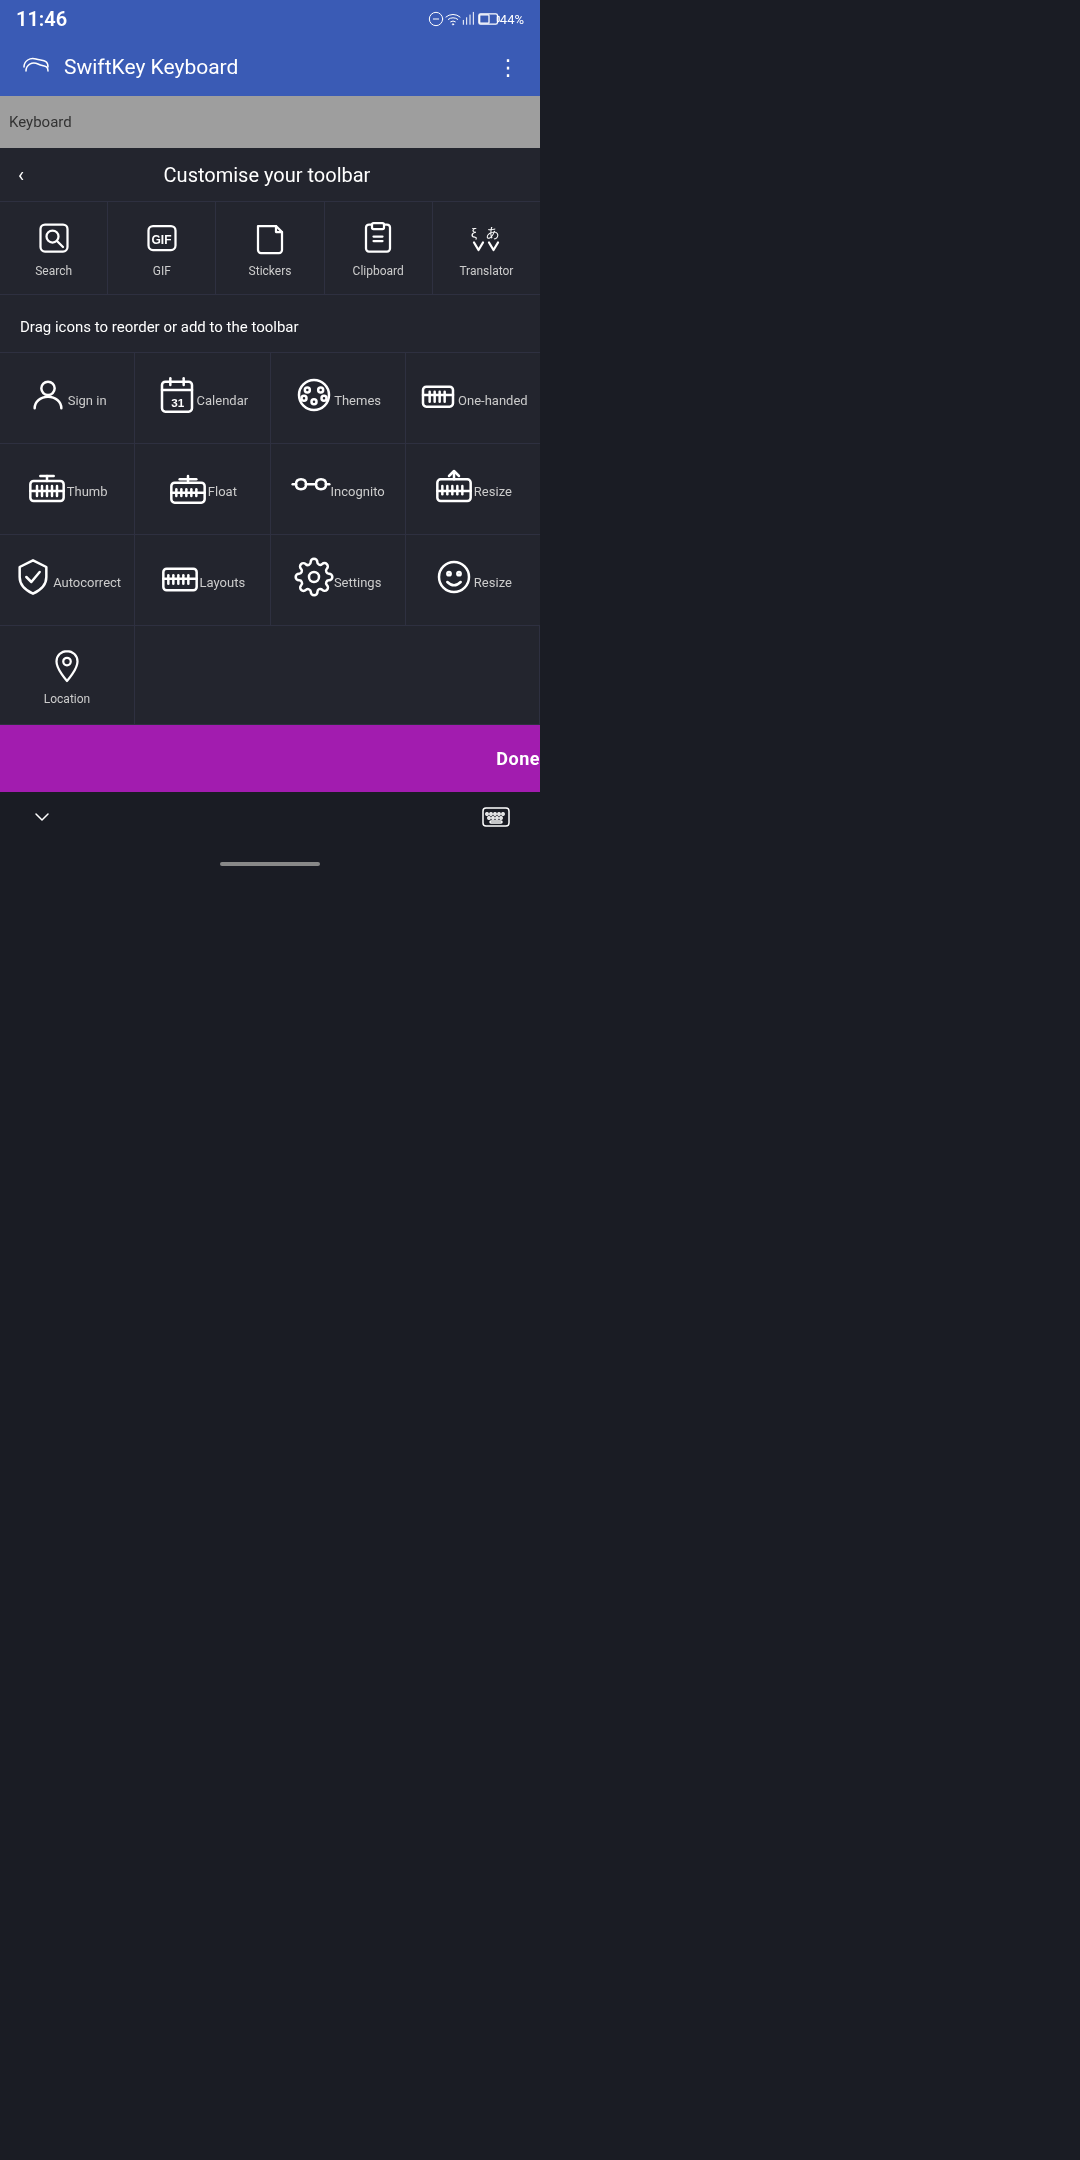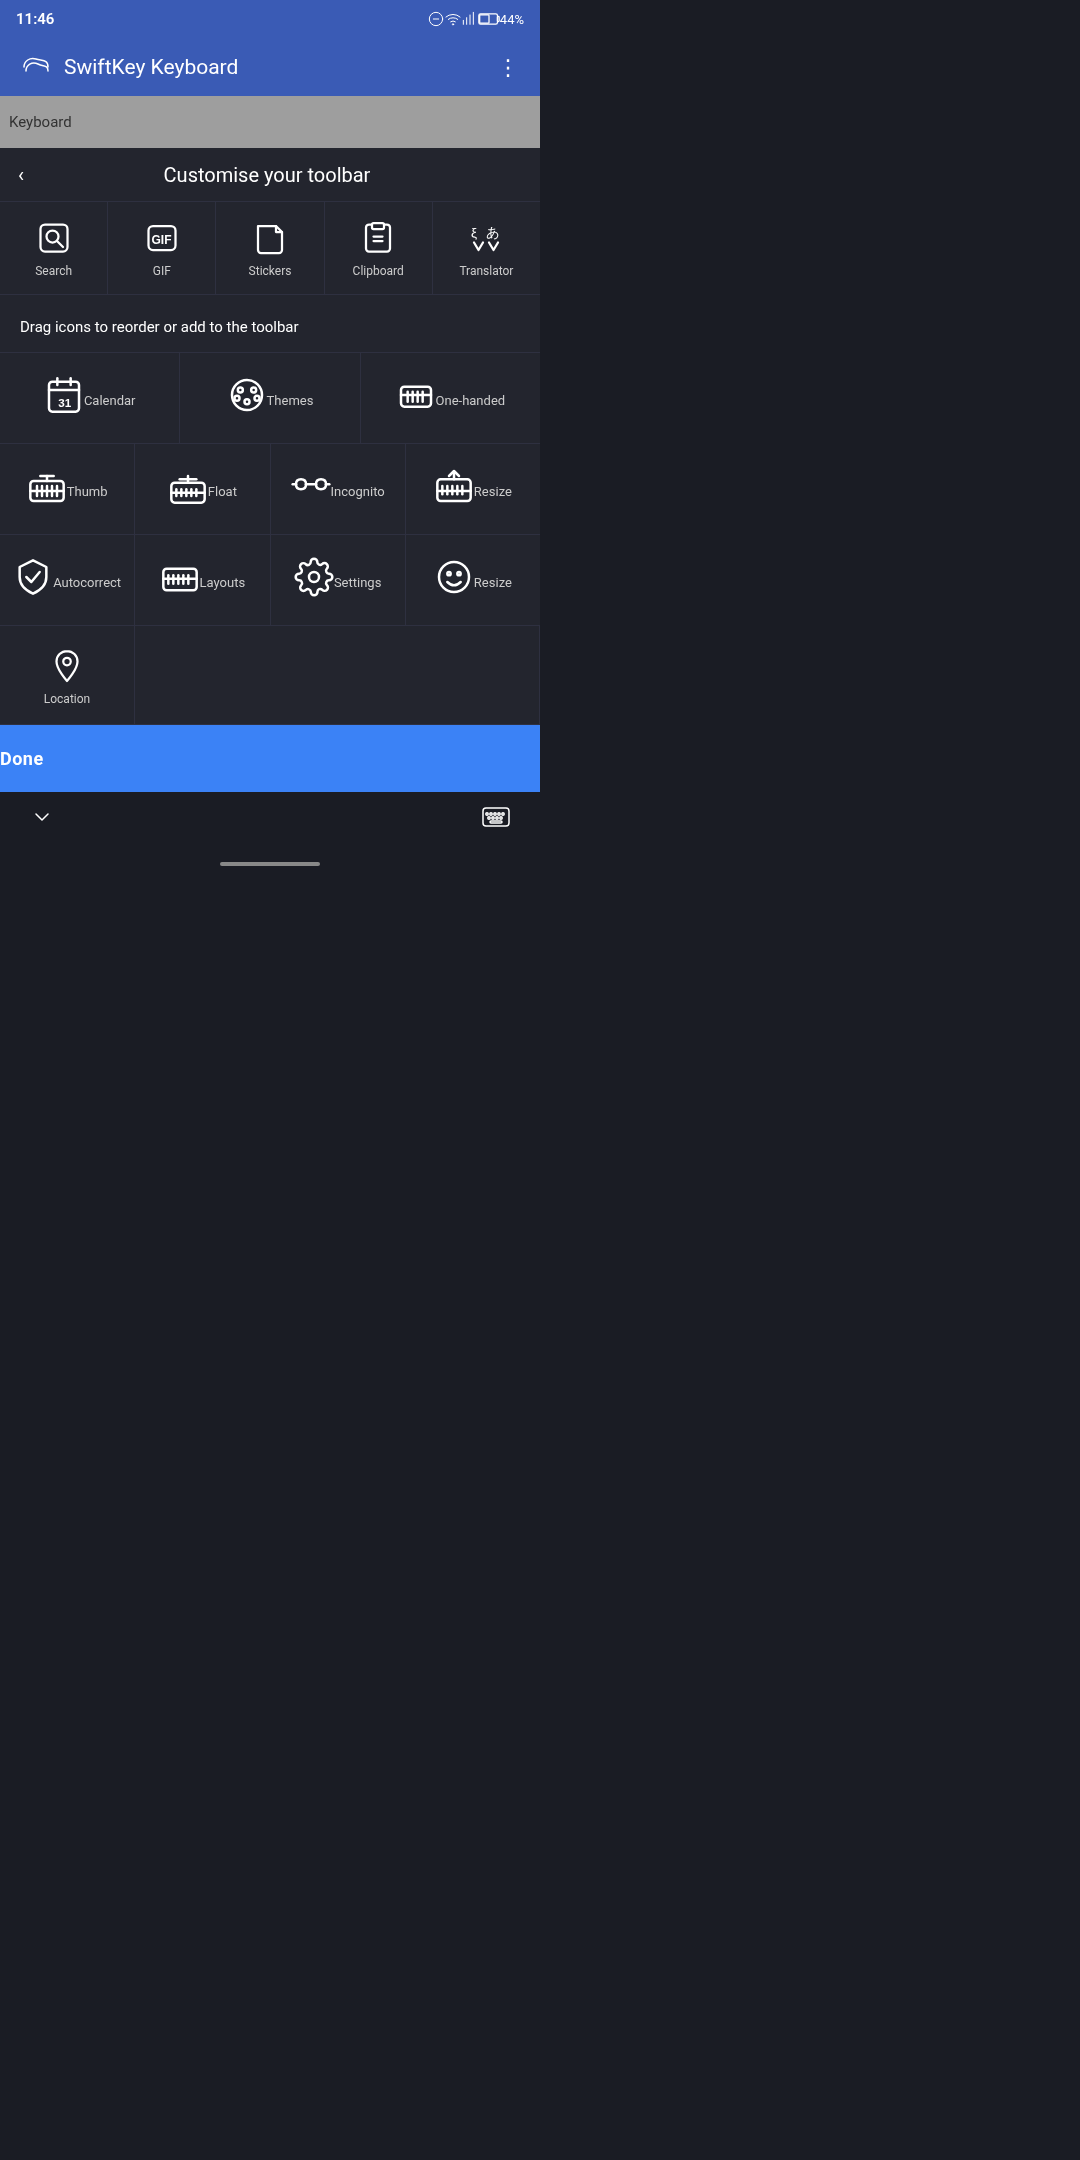--- a/index.html
+++ b/index.html
@@ -17,21 +17,21 @@
     
     .status-bar {
       background: #3a5bb5;
       height: 38px;
       display: flex;
       align-items: center;
       justify-content: space-between;
       padding: 0 16px;
     }
     .status-time {
-      font-size: 15px;
+      font-size: 20px;
       font-weight: 600;
       color: #fff;
     }
     .status-icons {
       display: flex;
       align-items: center;
       color: #fff;
       font-size: 13px;
     }
 
@@ -186,25 +186,25 @@
       flex-direction: column;
       align-items: center;
       justify-content: center;
       padding: 22px 12px 18px;
       border-right: 1px solid #2e3040;
       cursor: pointer;
     }
 
     
     .done-bar {
-      background: #3b82f6;
+      background: #a21caf;
       height: 68px;
       display: flex;
       align-items: center;
-      justify-content: flex-start;
+      justify-content: flex-end;
       border-top: 1px solid #2e3040;
       position: sticky;
       bottom: 16px;
     }
     .done-btn {
       font-size: 18px;
       font-weight: 700;
       color: #fff;
       cursor: pointer;
       letter-spacing: 0.5px;
@@ -335,20 +335,27 @@
 </div>
 
 <div class="drag-hint">
   <span class="drag-hint-text">Drag icons to reorder or add to the toolbar</span>
 </div>
 
 <div class="grid-section">
 
   <div class="grid-row">
 
+    <div class="grid-item">
+      <svg class="icon-svg" viewBox="0 0 24 24">
+        <circle cx="12" cy="8" r="4" stroke="#fff" stroke-width="1.5" fill="none"></circle>
+        <path d="M4 20 c0 -4 3.6 -7 8 -7 s8 3 8 7" stroke="#fff" stroke-width="1.5" fill="none"></path>
+      </svg>
+      <span class="icon-label">Sign in</span>
+    </div>
 
     <div class="grid-item">
       <svg class="icon-svg" viewBox="0 0 24 24">
         <rect x="3" y="4" width="18" height="18" rx="2" stroke="#fff" stroke-width="1.5" fill="none"></rect>
         <line x1="3" y1="9" x2="21" y2="9" stroke="#fff" stroke-width="1.5"></line>
         <line x1="8" y1="2" x2="8" y2="6" stroke="#fff" stroke-width="1.5"></line>
         <line x1="16" y1="2" x2="16" y2="6" stroke="#fff" stroke-width="1.5"></line>
         <text x="8.5" y="19" font-size="7" fill="#fff" stroke="none" font-family="Arial" font-weight="bold">31</text>
       </svg>
       <span class="icon-label">Calendar</span>

